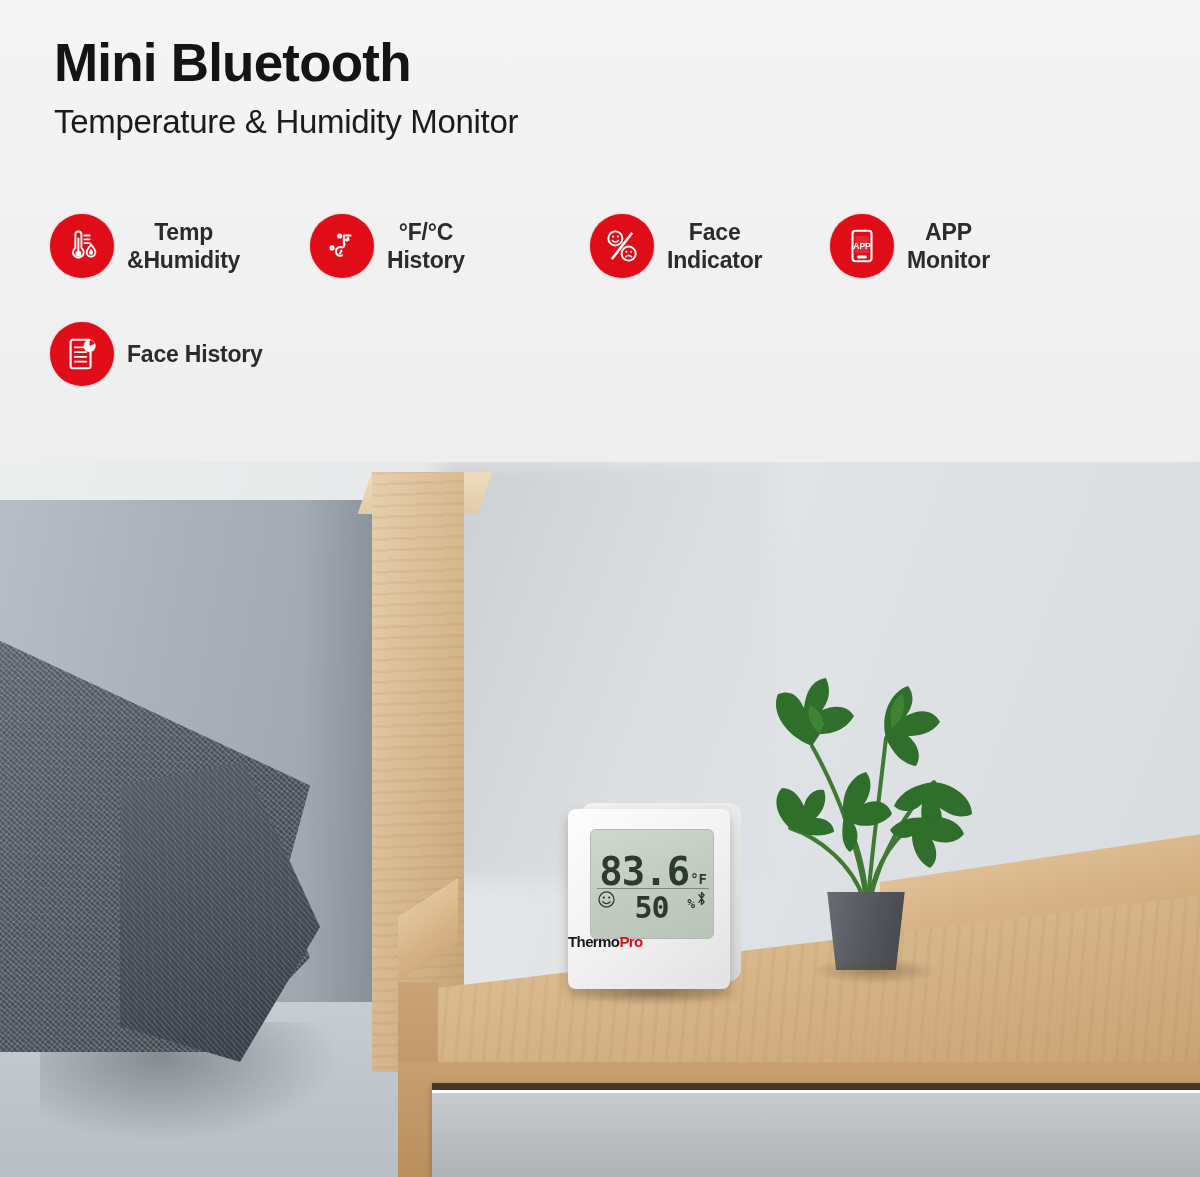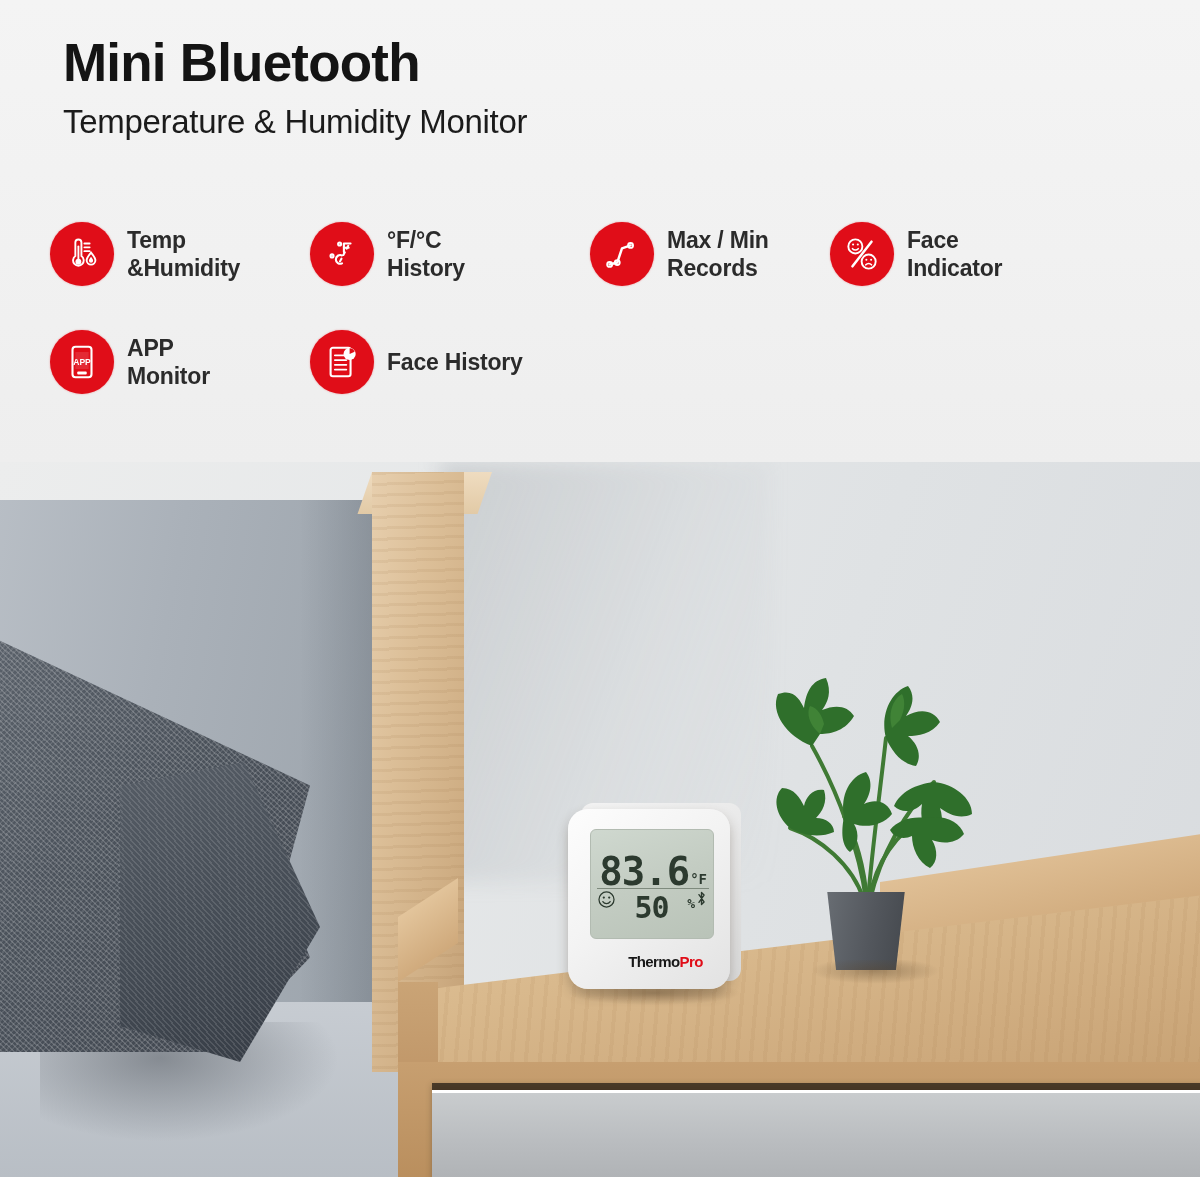--- a/index.html
+++ b/index.html
@@ -23,21 +23,21 @@
   
   .promo {
     position: absolute;
     left: 0; top: 0;
     width: 1200px;
     height: 462px;
     background: linear-gradient(180deg,#f4f4f4 0%, #f1f1f1 55%, #eeeeee 100%);
     z-index: 5;
   }
 
-  .title-block { position: absolute; left: 54px; top: 36px; margin-left: 9px; }
+  .title-block { position: absolute; left: 54px; top: 36px; }
 
   .title-main {
     font-size: 53px;
     font-weight: 700;
     color: #141414;
     letter-spacing: -0.8px;
     line-height: 1.0;
     white-space: nowrap;
   }
 
@@ -47,25 +47,26 @@
     font-weight: 400;
     color: #1b1b1b;
     letter-spacing: -0.3px;
     white-space: nowrap;
   }
 
   
   .features {
     position: absolute;
     left: 50px;
-    top: 200px;
+    top: 192px;
     width: 1110px;
     display: grid;
     grid-template-columns: 260px 280px 240px 290px;
     grid-template-rows: 108px 108px;
+    text-align: center;
   }
 
   .feature { display: flex; align-items: center; gap: 13px; }
 
   .f-badge {
     width: 64px; height: 64px;
     min-width: 64px;
     border-radius: 50%;
     background: #e00d18;
     display: flex;
@@ -249,21 +250,21 @@
   .dev-back {
     position: absolute; left: 18px; top: 6px;
     width: 160px; height: 178px;
     background: linear-gradient(150deg,#f4f4f4,#d9d9d9);
     border-radius: 12px;
   }
   .dev-body {
     position: absolute; left: 5px; top: 12px;
     width: 162px; height: 180px;
     background: linear-gradient(140deg,#fdfdfd 0%,#f3f3f3 45%,#e2e2e2 100%);
-    border-radius: 20px;
+    border-radius: 8px;
     box-shadow: 0 6px 12px rgba(70,55,40,0.30);
   }
   .dev-screen {
     position: absolute; left: 22px; top: 20px;
     width: 124px; height: 110px;
     background: linear-gradient(160deg,#cfd8cf 0%,#c3ccc2 50%,#b9c3b8 100%);
     border-radius: 6px;
     border: 1px solid #b2bbb1;
     overflow: hidden;
   }
@@ -307,23 +308,22 @@
     color: #2c3a2f;
     letter-spacing: -1px;
   }
   .lcd-pct {
     font-family: "DejaVu Sans Mono", monospace;
     font-size: 13px;
     font-weight: 700;
     color: #2c3a2f;
   }
   .dev-brand {
-    position: absolute; left: 0; top: 144px;
+    position: absolute; left: 0; top: 124px;
     width: 195px;
-    text-align: center;
     font-size: 15px;
     font-weight: 700;
     letter-spacing: -0.6px;
   }
   .brand-a { color: #181818; }
   .brand-b { color: #e00d18; }
   .dev-shadow {
     position: absolute; left: 6px; top: 188px;
     width: 170px; height: 20px;
     background: radial-gradient(ellipse at 50% 40%, rgba(95,72,45,0.40), rgba(95,72,45,0) 72%);
@@ -373,32 +373,20 @@
               <path d="M20 21.5a4.6 4.6 0 1 0 0 8.4"></path>
               <path d="M26.5 11.5l-9 17" stroke-dasharray="3.2 4.4"></path>
             </g>
           </svg>
         </span>
         <span class="f-label">°F/°C
 History</span>
       </div>
 
 
-      <div class="feature">
-        <span class="f-badge">
-          <svg width="38" height="38" viewBox="0 0 40 40">
-            <path d="M7 31 L15 29 L20 14 L29 11" fill="none" stroke="#fff" stroke-width="2.6" stroke-linecap="round" stroke-linejoin="round"></path>
-            <circle cx="7" cy="31" r="2.6" fill="none" stroke="#fff" stroke-width="2"></circle>
-            <circle cx="15" cy="29" r="2.6" fill="none" stroke="#fff" stroke-width="2"></circle>
-            <circle cx="29" cy="11" r="2.6" fill="none" stroke="#fff" stroke-width="2"></circle>
-          </svg>
-        </span>
-        <span class="f-label">Max / Min
-Records</span>
-      </div>
 
       <div class="feature">
         <span class="f-badge">
           <svg width="38" height="38" viewBox="0 0 40 40">
             <g fill="none" stroke="#fff" stroke-width="2">
               <circle cx="13" cy="12" r="7.4"></circle>
               <circle cx="27" cy="28" r="7.4"></circle>
               <line x1="30" y1="7" x2="10" y2="33" stroke-width="2.6" stroke-linecap="round"></line>
             </g>
             <circle cx="10.6" cy="10" r="1.1" fill="#fff"></circle>

